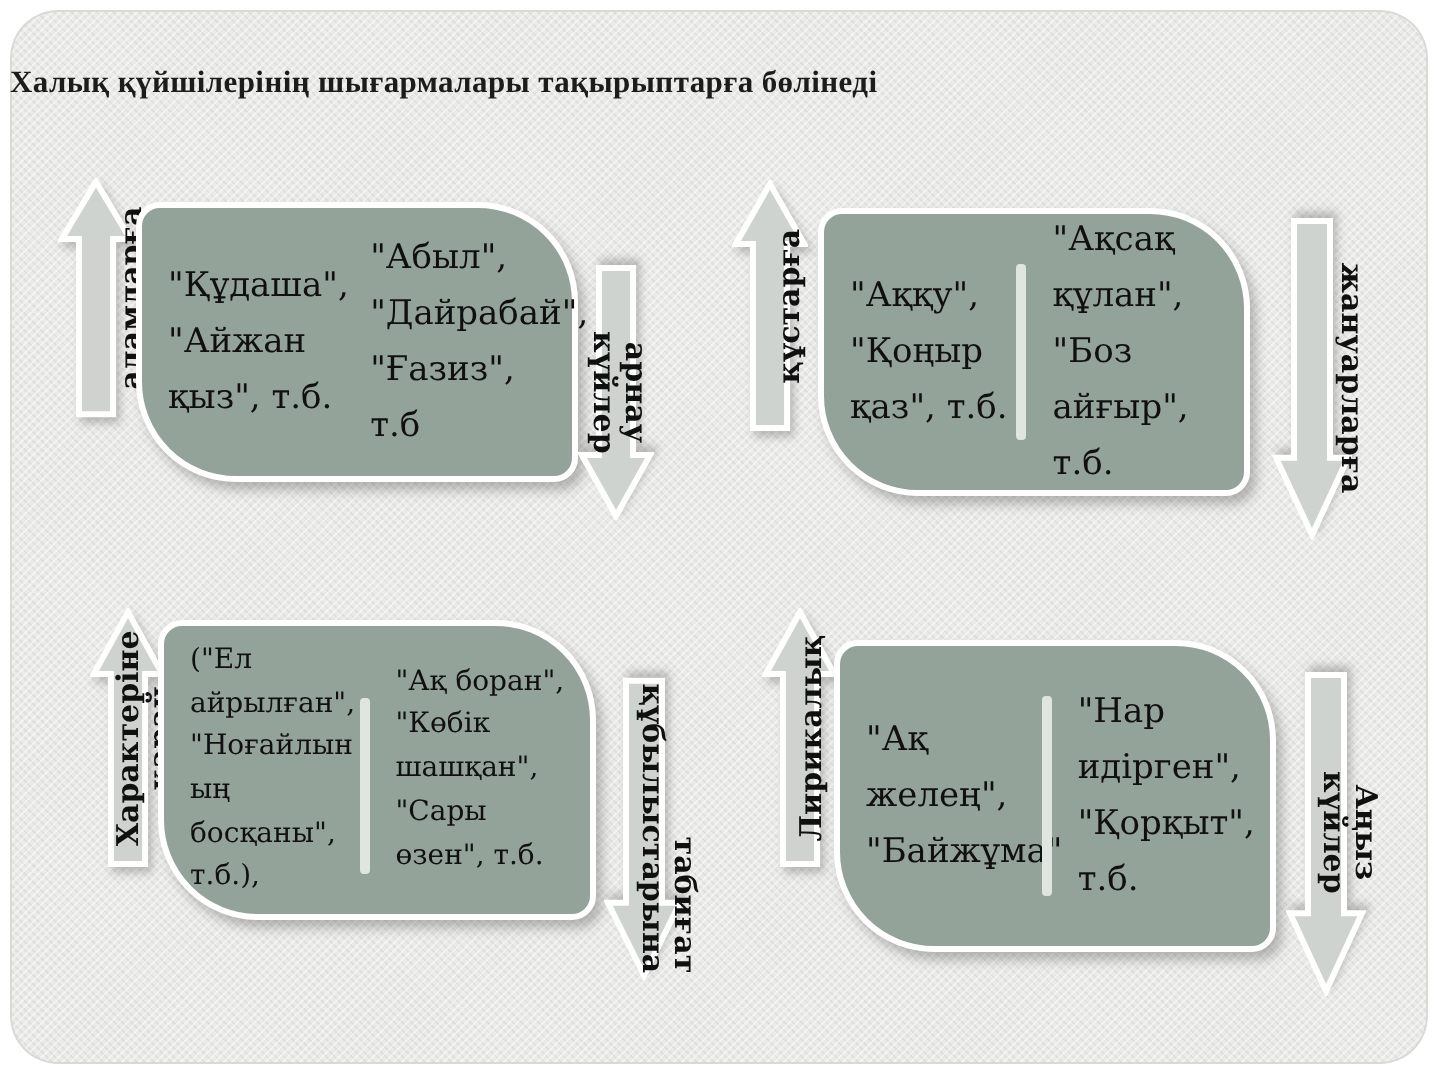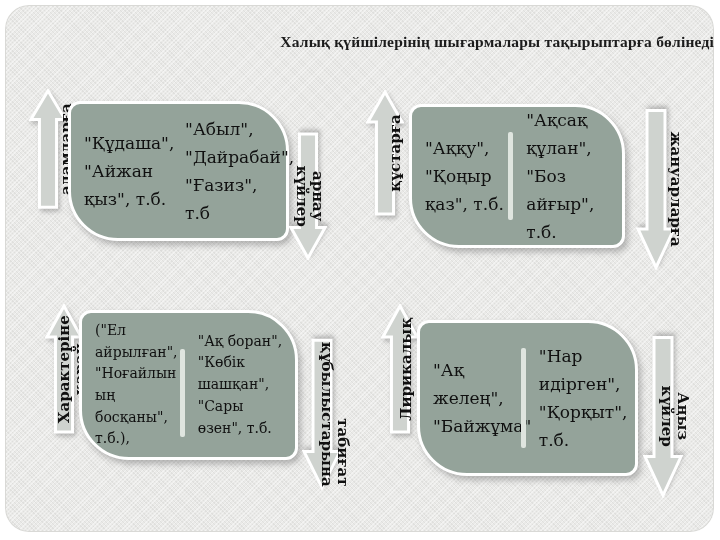--- a/index.html
+++ b/index.html
@@ -8,21 +8,21 @@
     border-radius:24px;
     background-color:var(--slide-background,#eaeae8);
     background-image:
       repeating-linear-gradient(135deg, rgba(255,255,255,.45) 0 1px, transparent 1px 3px),
       repeating-linear-gradient(45deg, rgba(185,185,182,.22) 0 1px, transparent 1px 3px);
     box-shadow: inset 0 0 0 1px #d9d9d6;
     overflow:hidden;
   }
   .title{
     position:absolute; left:0; right:0; top:28px;
-    text-align:right;
+    text-align:left;
     font:bold 15.5px "Liberation Serif", serif;
     color:#1c1c1c; letter-spacing:.2px;
   }
   
   .block{
     position:absolute;
     background:var(--block-fill,#94a39a);
     border:3px solid var(--block-border,#ffffff);
     border-radius:12px 50px 12px 50px;
     box-shadow:3px 4px 6px rgba(90,90,90,.40);

